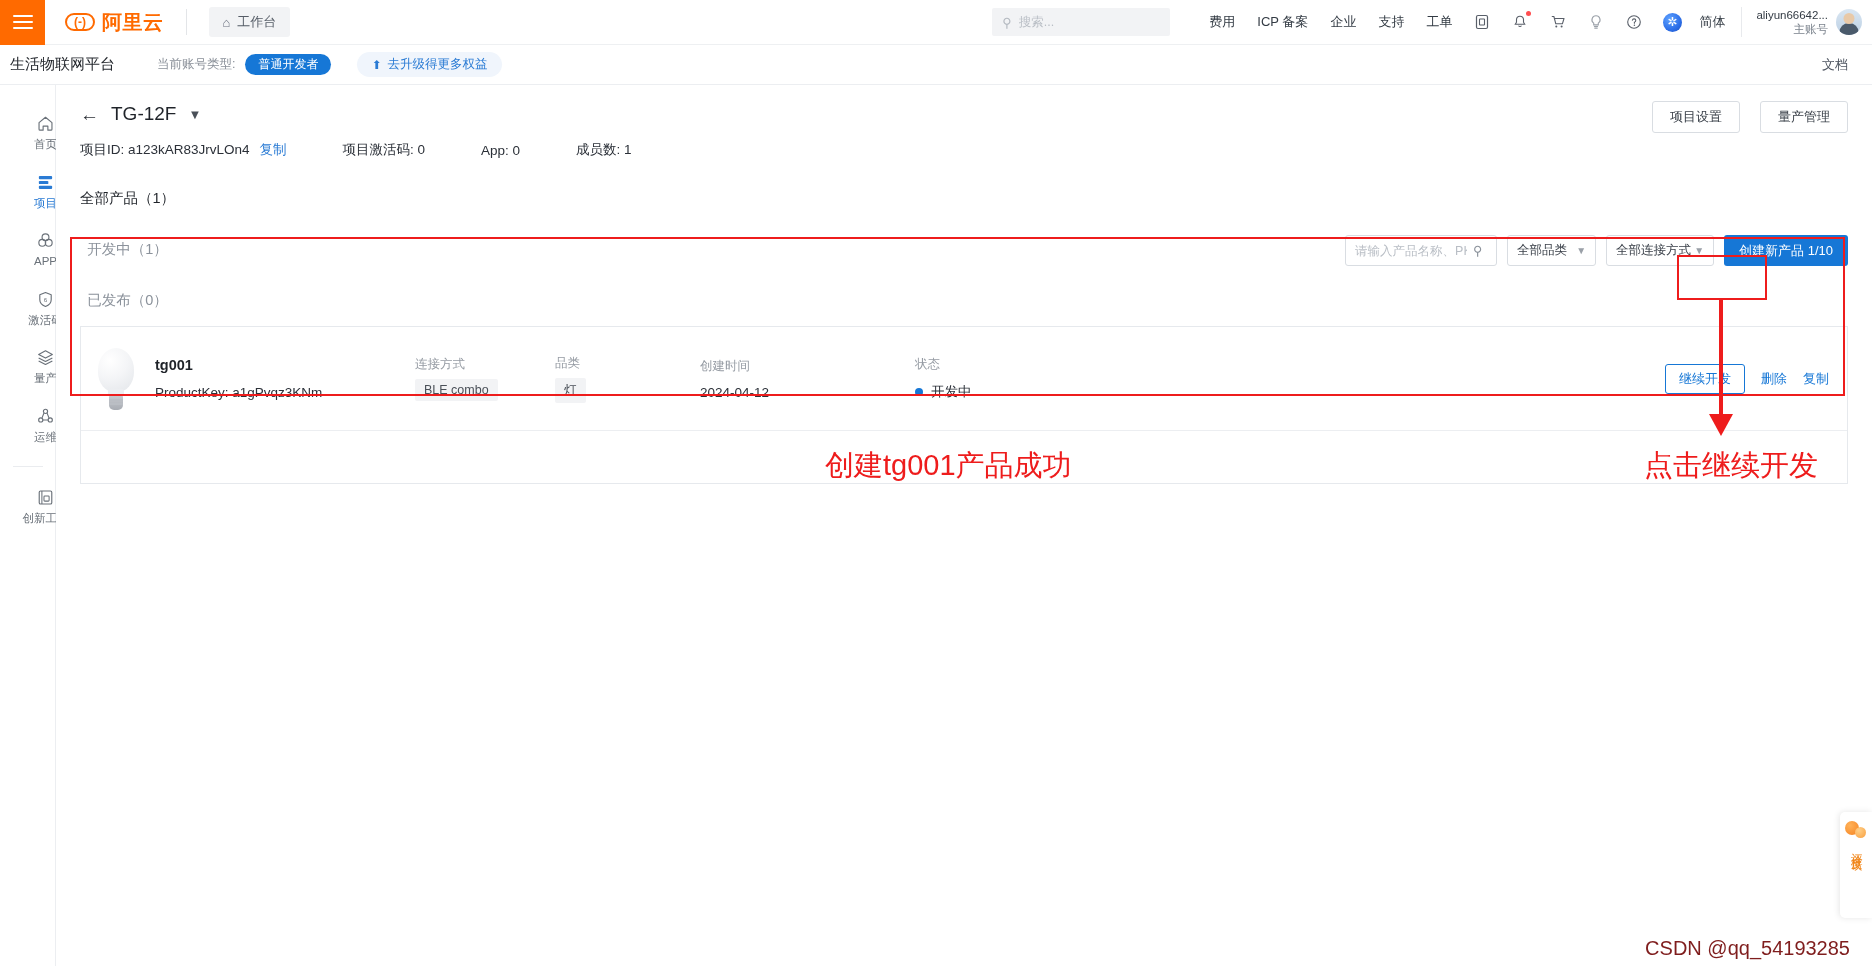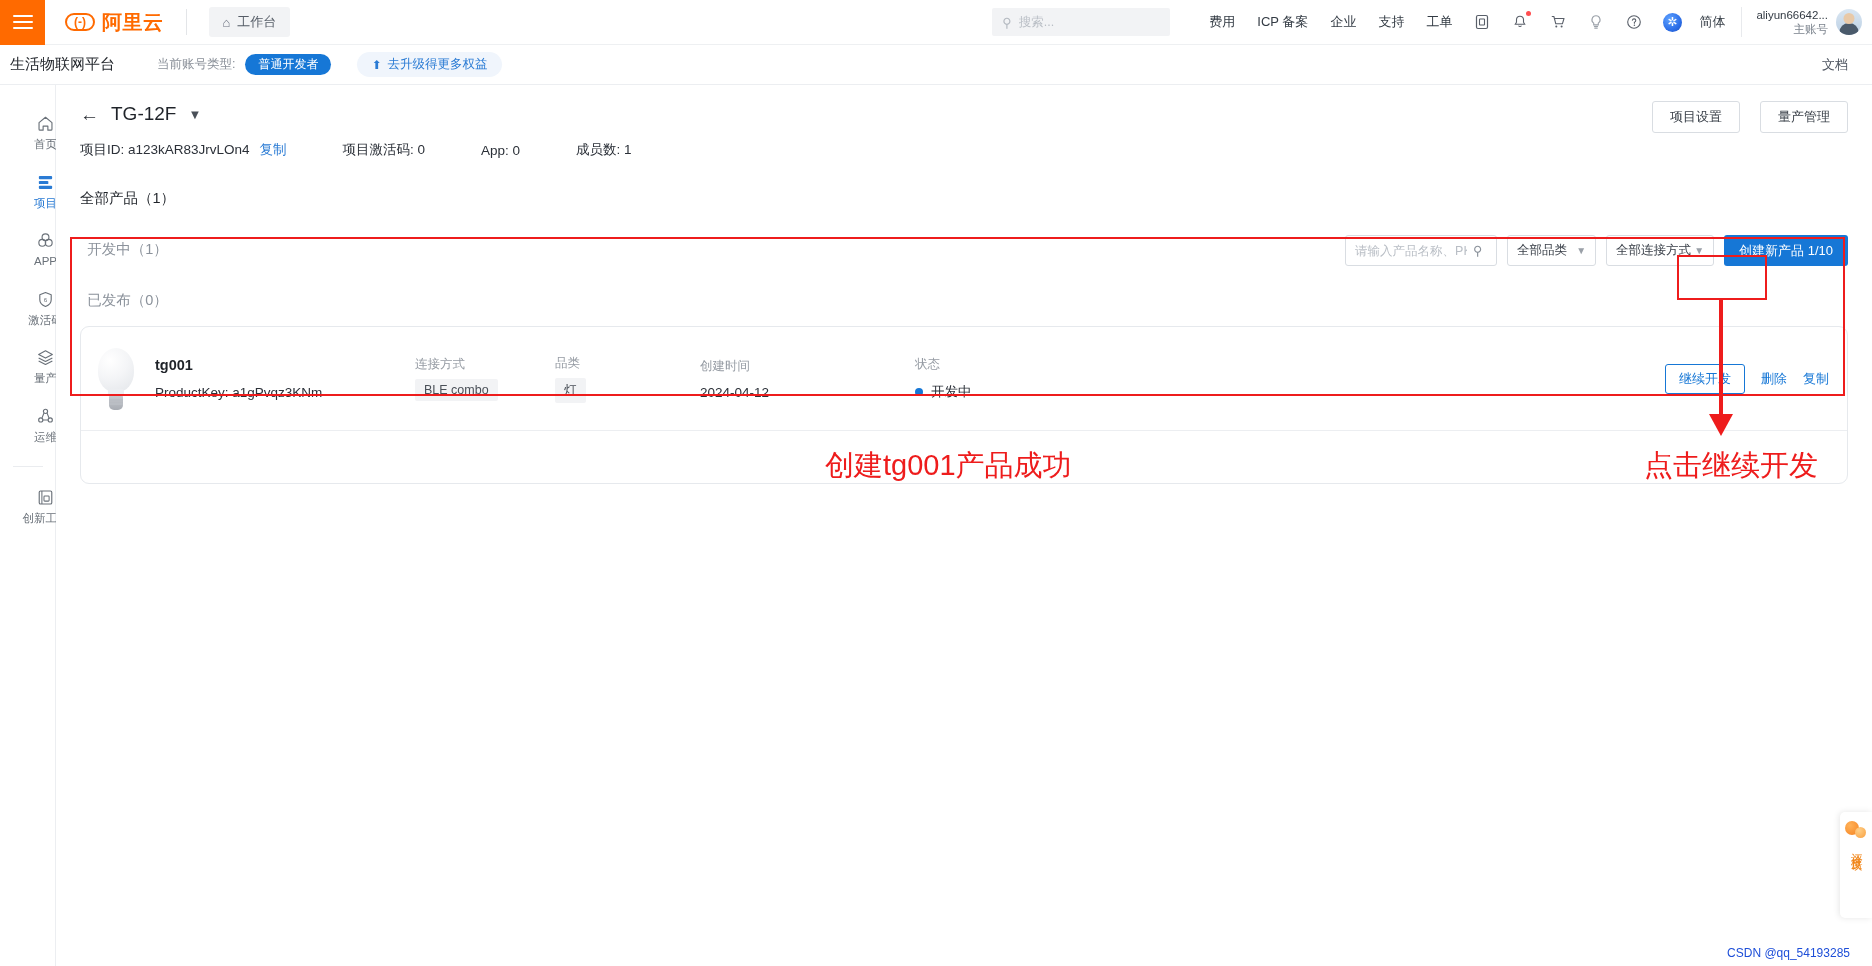--- a/index.html
+++ b/index.html
@@ -169,21 +169,21 @@
   .sel-wrap .cdown { color: #9aa0a8; font-size: 10px; }
   .btn-primary {
     height: 31px; padding: 0 15px; background: #1677d6; color: #fff; border: none;
     border-radius: 3px; font-size: 13px; cursor: pointer;
     display: flex; align-items: center; font-family: "Liberation Sans", sans-serif; text-align: center;
   }
 
   
   .card-area { margin: 14px 24px 0 24px; position: relative; }
   .prod-card {
-    border: 1px solid #e6e9ed; border-radius: 9px; background: #fff;
+    border: 1px solid #e6e9ed; border-radius: 0; background: #fff;
     height: 158px; position: relative;
   }
   .prod-row { display: flex; align-items: center; height: 103px; padding: 0 18px 0 14px; position: relative; }
   .bulb {
     width: 42px; height: 62px; margin-right: 18px; position: relative; flex: 0 0 42px;
   }
   .bulb-glass {
     position: absolute; top: 0; left: 3px; width: 36px; height: 44px;
     border-radius: 50% 50% 45% 45%;
     background: radial-gradient(circle at 33% 28%, #ffffff 0%, #f4f5f7 45%, #e2e5e9 100%);
@@ -271,21 +271,21 @@
   }
   .fb-ico .c2 {
     position: absolute; left: 10px; top: 6px; width: 11px; height: 11px; border-radius: 50%;
     background: radial-gradient(circle at 35% 32%, #ffd08a 0%, #f9a03f 100%);
   }
   .fb-text {
     font-size: 11.5px; color: #f08519; writing-mode: vertical-rl; letter-spacing: 2px; line-height: 1;
   }
 
   .watermark {
-    position: absolute; right: 22px; bottom: 6px; font-size: 12px; color: #1d4ed8; z-index: 45;
+    position: absolute; right: 22px; bottom: 6px; font-size: 20px; color: #7f1d1d; z-index: 45;
   }
 </style>
 </head>
 <body>
 
 <div class="page">
 
   <div class="topbar">
     <div class="hamburger">
       <span></span>

